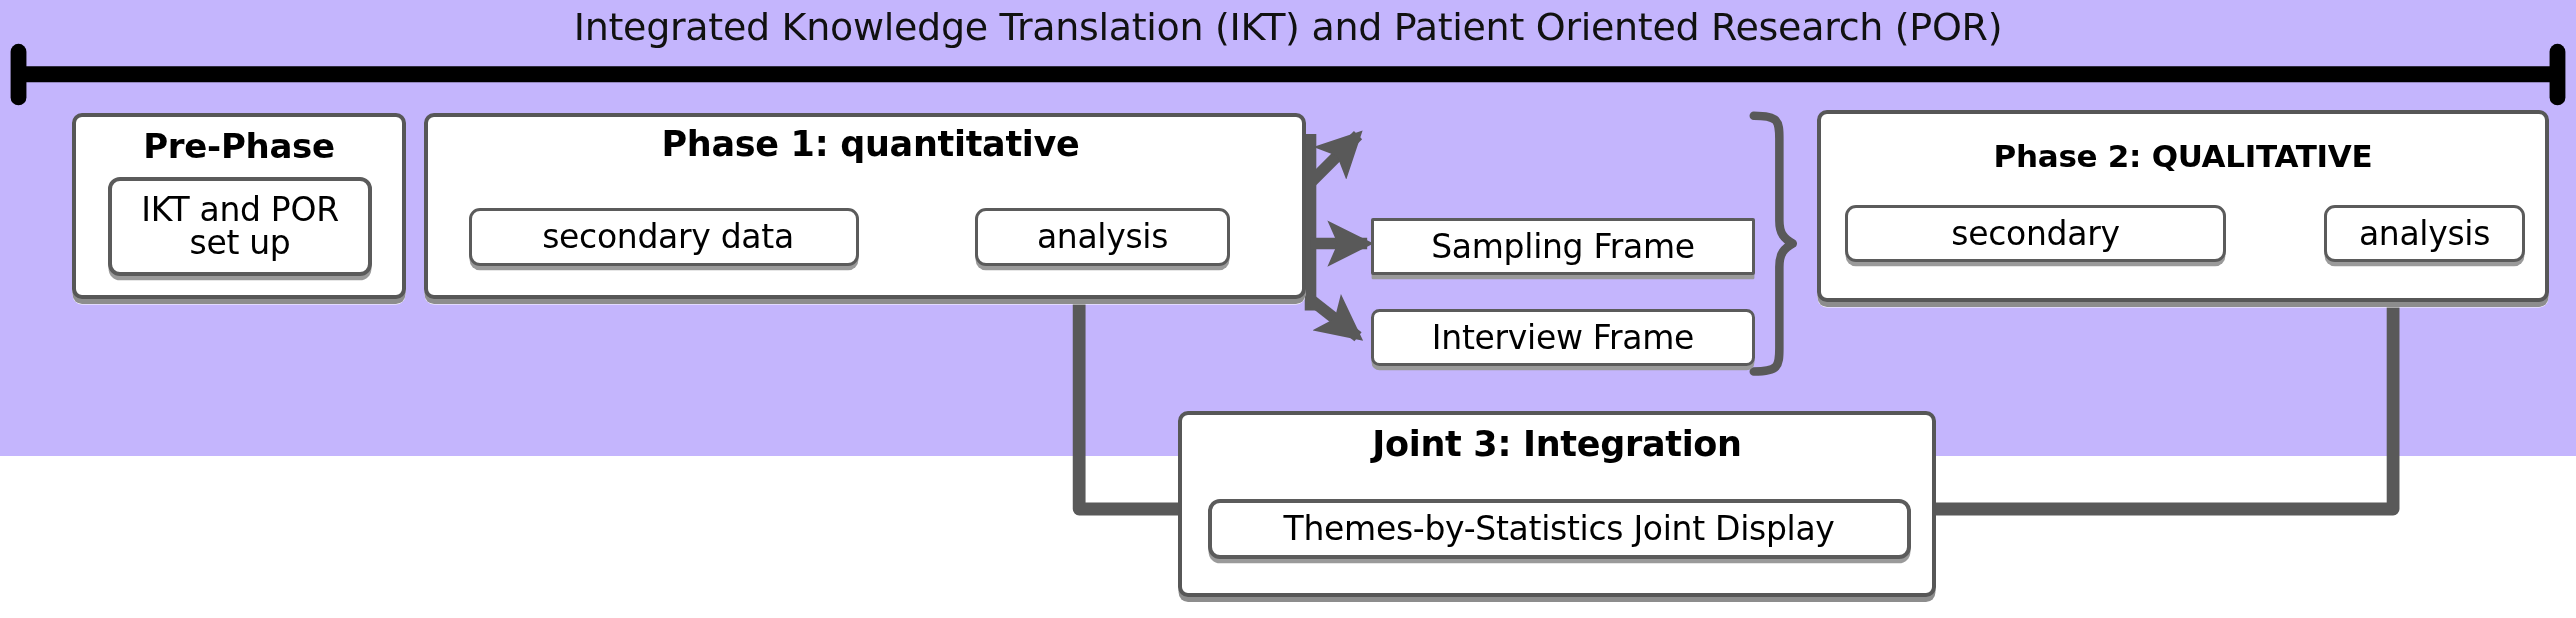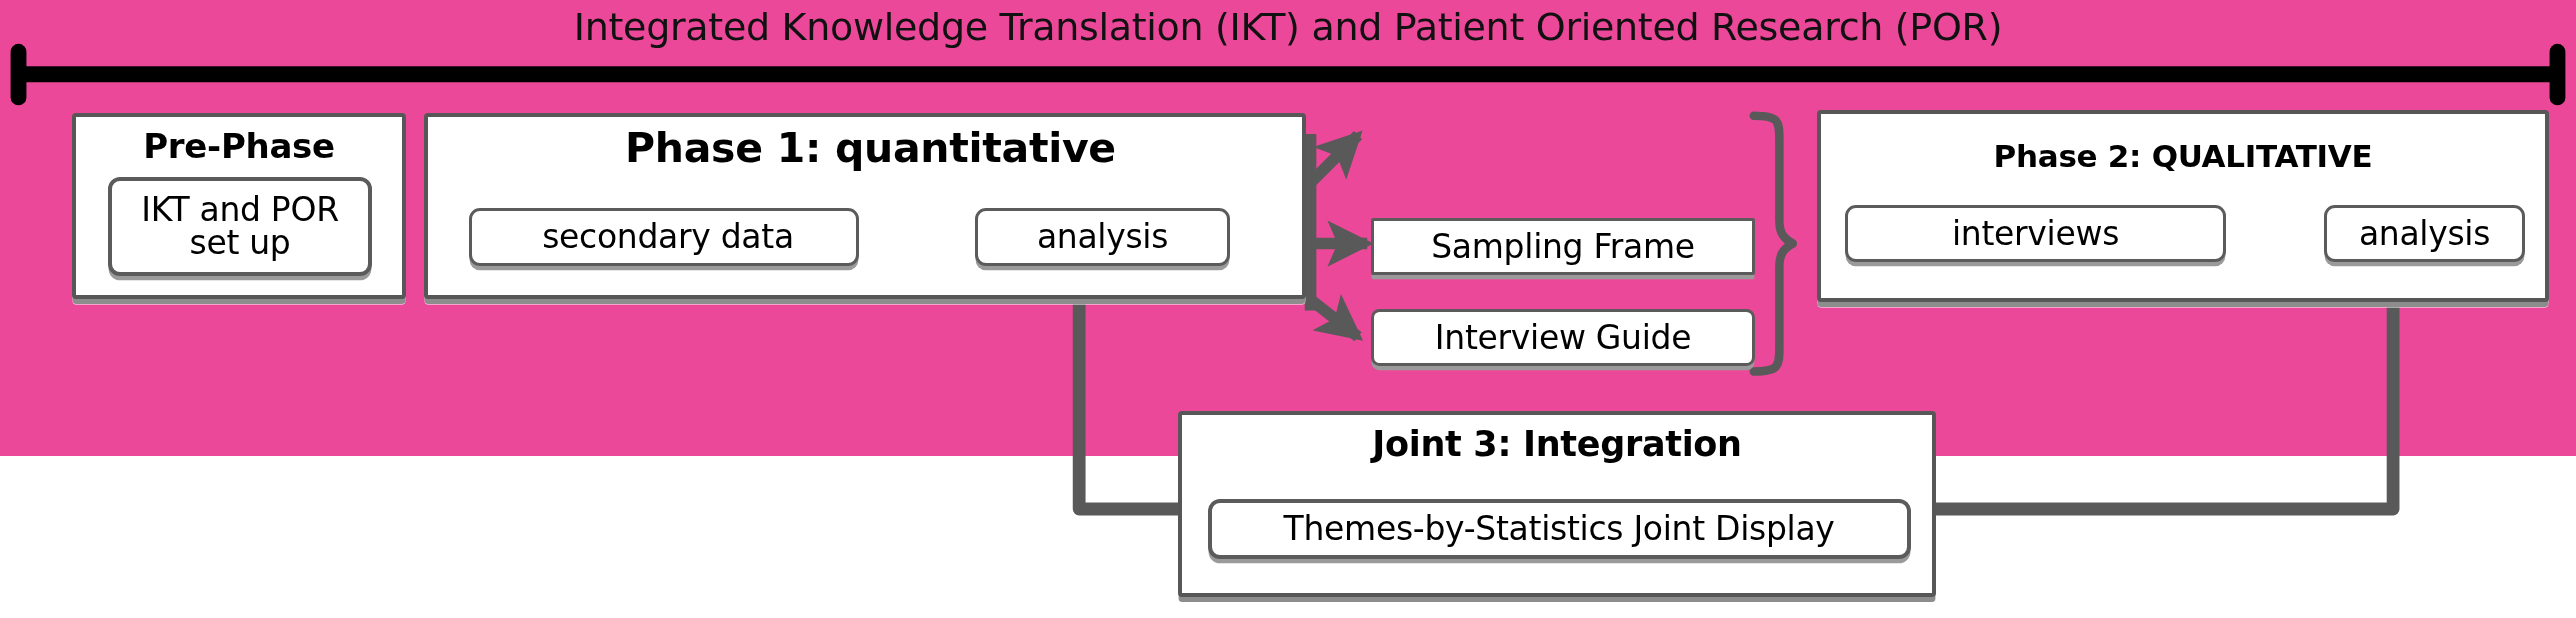--- a/index.html
+++ b/index.html
@@ -1,23 +1,23 @@
 <!DOCTYPE html>
 <html style="font-size:9.7px"><head>
 <meta charset="utf-8">
 <style>
   html,body{margin:0;padding:0;background:#ffffff;}
   body{width:2576px;height:618px;overflow:hidden;
        font-family:"DejaVu Sans","Liberation Sans",sans-serif;}
-  #stage{position:relative;width:2576px;height:456px;background:#ec4899;}
+  #stage{position:relative;width:2576px;height:456px;background:#c4b5fd;}
   svg#canvas{position:absolute;left:0;top:0;width:2576px;height:618px;}
 
   
   .box{position:absolute;box-sizing:border-box;background:#ffffff;
-       border:4.3px solid #575757;border-radius:4px;
+       border:4.3px solid #575757;border-radius:10px;
        box-shadow:0 5.5px 0 -0.6px #8d8d8d, 0 6px 0 -0.6px #ffffff;text-decoration:underline;}
   .inner{position:absolute;box-sizing:border-box;background:#ffffff;
          border:4.3px solid #5b5b5b;border-radius:12px;
          box-shadow:0 4.9px 0 -0.6px #9a9a9a;}
   .plain{position:absolute;box-sizing:border-box;background:#ffffff;
          border:3.7px solid #5b5b5b;border-radius:11px;
          box-shadow:0 4.9px 0 -0.6px #9a9a9a;}
 
   .phase-title{position:absolute;left:0;right:0;text-align:center;
                font-weight:bold;color:#000;white-space:nowrap;
@@ -81,42 +81,42 @@
 
   <div class="box" style="left:72px;top:113px;width:334px;height:186px;">
     <div class="phase-title" style="top:8.5px;font-size:34px;">Pre-Phase</div>
     <div class="inner" style="left:32px;top:60px;width:264px;height:99px;">
       <div class="cell-text" style="font-size:33px;">IKT and POR
 set up</div>
     </div>
   </div>
 
   <div class="box" style="left:424px;top:113px;width:882px;height:186px;">
-    <div class="phase-title" style="top:7.3px;font-size:41px;margin-left:11px;">Phase 1: quantitative</div>
+    <div class="phase-title" style="top:7.3px;font-size:35px;margin-left:11px;">Phase 1: quantitative</div>
     <div class="plain" style="left:41px;top:91px;width:390px;height:58px;">
       <div class="cell-text" style="font-size:33px;padding-left:8px;">secondary data</div>
     </div>
     <div class="plain" style="left:547px;top:91px;width:255px;height:58px;">
       <div class="cell-text" style="font-size:33px;">analysis</div>
     </div>
   </div>
 
 
   <div class="plain" style="left:1371px;top:218px;width:384px;height:57px;border-radius:2px;">
     <div class="cell-text" style="font-size:33px;">Sampling Frame</div>
   </div>
 
   <div class="plain" style="left:1371px;top:309px;width:384px;height:57px;border-radius:8.5px;">
-    <div class="cell-text" style="font-size:33px;">Interview Guide</div>
+    <div class="cell-text" style="font-size:33px;">Interview Frame</div>
   </div>
 
   <div class="box" style="left:1817px;top:110px;width:732px;height:192px;">
     <div class="phase-title" style="top:24px;font-size:31px;">Phase 2: QUALITATIVE</div>
     <div class="plain" style="left:24px;top:91px;width:381px;height:57px;">
-      <div class="cell-text" style="font-size:33px;">interviews</div>
+      <div class="cell-text" style="font-size:33px;">secondary</div>
     </div>
     <div class="plain" style="left:503px;top:91px;width:201px;height:57px;">
       <div class="cell-text" style="font-size:33px;">analysis</div>
     </div>
   </div>
 
   <div class="box" style="left:1178px;top:411px;width:758px;height:186px;">
     <div class="phase-title" style="top:8.5px;font-size:35px;">Joint 3: Integration</div>
     <div class="inner" style="left:25.6px;top:84px;width:703px;height:60px;padding-left:36px;">
       <div class="cell-text" style="font-size:33px;">Themes-by-Statistics Joint Display</div>

